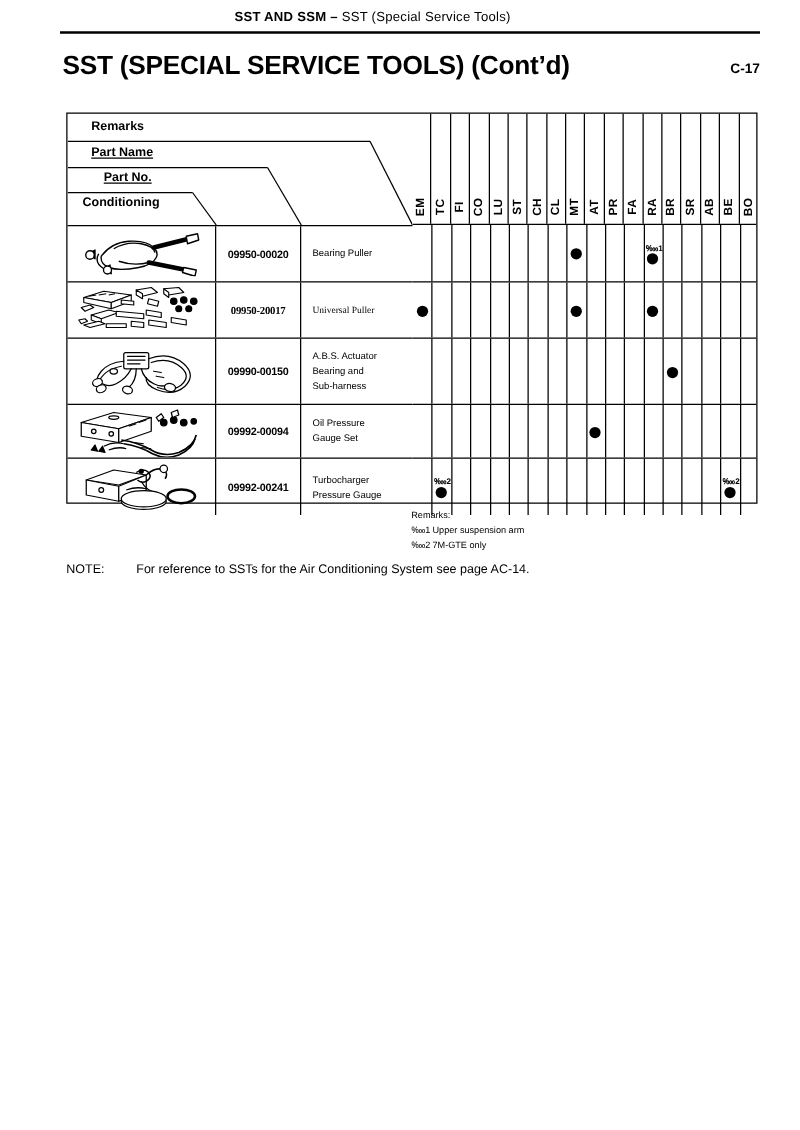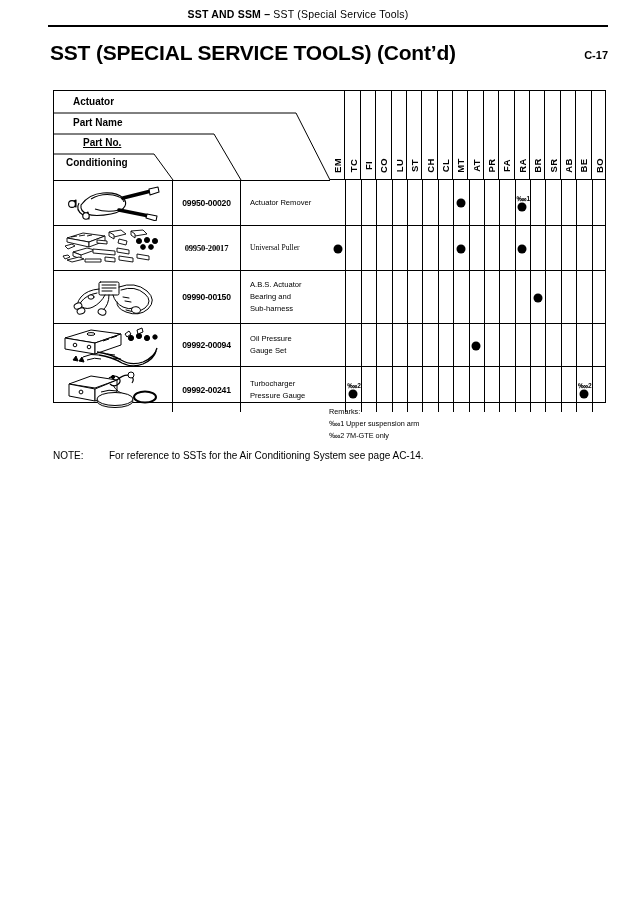--- a/index.html
+++ b/index.html
@@ -103,21 +103,21 @@
     overflow: hidden;
   }
   #corner svg { display: block; }
   .corner-label {
     position: absolute;
     font-size: 10px;
     font-weight: bold;
     white-space: nowrap;
   }
   #lbl-section     { left: 19px; top: 5px; }
-  #lbl-partname    { left: 19px; top: 26px; }
+  #lbl-partname    { left: 19px; top: 26px; text-decoration: underline; }
   #lbl-partno      { left: 29px; top: 46px; text-decoration: underline; }
   #lbl-illustration{ left: 12px; top: 66px; }
 
   
   .row-left {
     position: absolute;
     left: 0;
     width: 276px;
     border-top: 1px solid #000;
     box-sizing: border-box;
@@ -275,21 +275,21 @@
 
         <line x1="0" y1="22" x2="242" y2="22" stroke="#000" stroke-width="1"></line>
         <line x1="242" y1="22" x2="276" y2="89" stroke="#000" stroke-width="1"></line>
 
         <line x1="0" y1="43" x2="160" y2="43" stroke="#000" stroke-width="1"></line>
         <line x1="160" y1="43" x2="187" y2="89" stroke="#000" stroke-width="1"></line>
 
         <line x1="0" y1="63" x2="100" y2="63" stroke="#000" stroke-width="1"></line>
         <line x1="100" y1="63" x2="119" y2="89" stroke="#000" stroke-width="1"></line>
       </svg>
-      <div class="corner-label" id="lbl-section">Actuator</div>
+      <div class="corner-label" id="lbl-section">Remarks</div>
       <div class="corner-label" id="lbl-partname">Part Name</div>
       <div class="corner-label" id="lbl-partno">Part No.</div>
       <div class="corner-label" id="lbl-illustration">Conditioning</div>
     </div>
     <div id="left-rows">
         <div class="row-left" style="top: 89px; height: 45px;">
           <div class="cell-illus" style="display: flex; align-items: center; justify-content: center;">
     <svg width="104" height="36" viewBox="0 0 104 36">
       <g fill="none" stroke="#000" stroke-width="1.1" stroke-linejoin="round">
         <path d="M20 20 q8 -11 22 -12 q14 -1 20 5 q4 4 2 8 q-3 6 -14 8 q-16 3 -24 0 q-7 -3 -6 -9z" fill="#fff"></path>
@@ -303,21 +303,21 @@
         <circle cx="25" cy="31" r="3.2" fill="#fff"></circle>
         <path d="M18 18 q-4 7 4 12"></path>
         <path d="M88 4 l9 -2 l1 5 l-9 3z" fill="#fff"></path>
         <path d="M86 29 l10 2 l-1 5 l-10 -3z" fill="#fff"></path>
       </g>
     </svg>
           </div>
           <div class="cell-partno">09950-00020</div>
           <div class="cell-partname">
             <div>
-              <div>Actuator Remover</div>
+              <div>Bearing Puller</div>
             </div>
           </div>
         </div>
         <div class="row-left" style="top: 134px; height: 45px; font-family: Liberation Serif, serif;">
           <div class="cell-illus" style="display: flex; align-items: center; justify-content: center;">
     <svg width="108" height="40" viewBox="0 0 108 40">
       <g fill="none" stroke="#000" stroke-width="0.9" stroke-linejoin="round">
         <path d="M8 10 l16 -5 l22 3 l-16 6z" fill="#fff"></path>
         <path d="M8 10 l0 4 l22 5 l0 -5z" fill="#fff"></path>
         <path d="M30 14 l16 -6 l0 5 l-16 6z" fill="#fff"></path>

